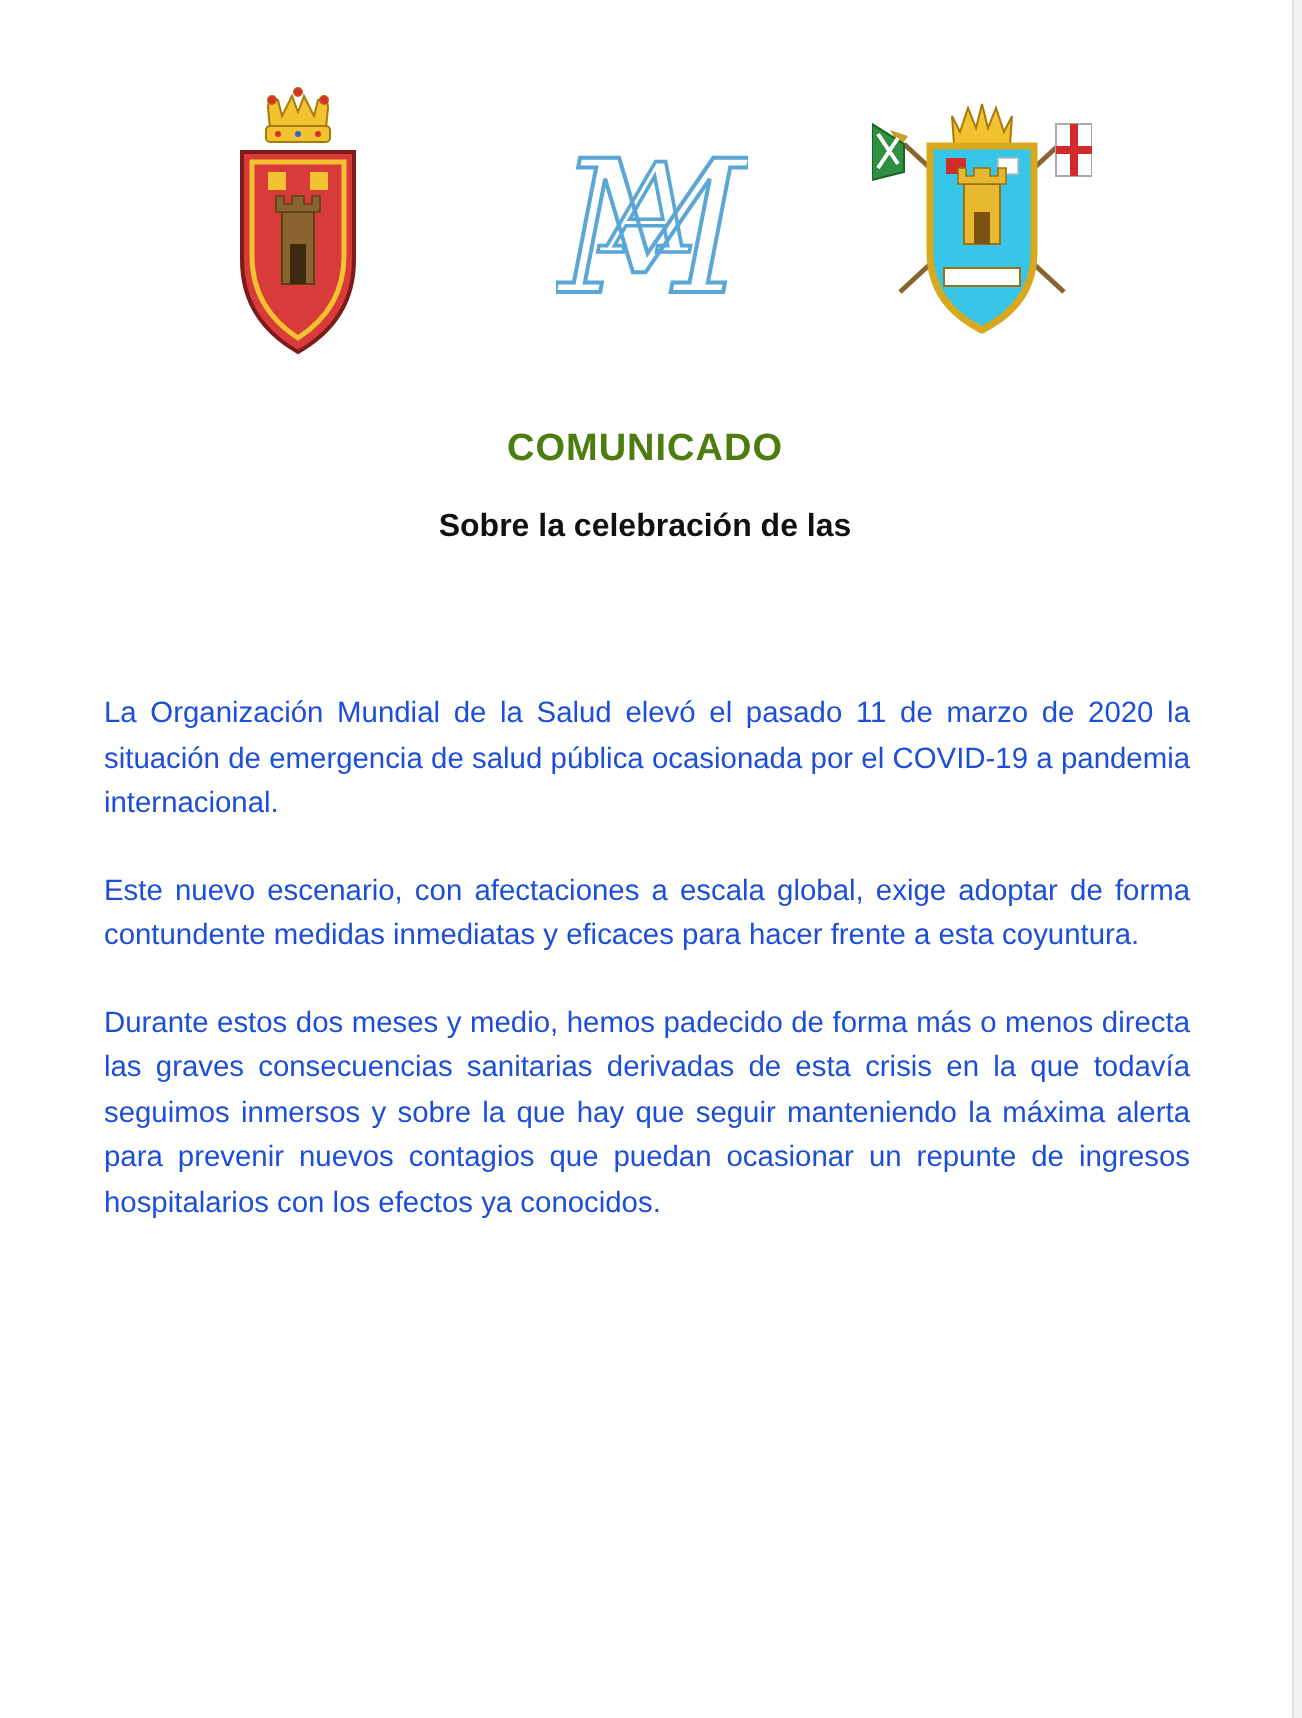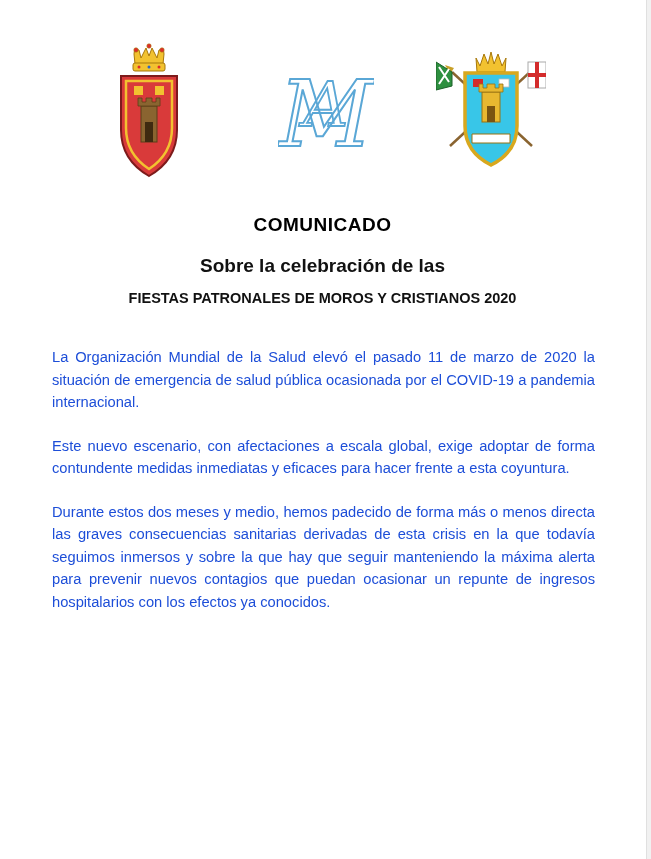--- a/index.html
+++ b/index.html
@@ -17,26 +17,26 @@
   .emblem { position: absolute; }
   .emblem svg { width: 100%; height: 100%; display: block; }
   .emblem-left   { left: 117px; top: 38px; width: 64px;  height: 142px; }
   .emblem-center { left: 278px; top: 50px; width: 96px;  height: 118px; }
   .emblem-right  { left: 436px; top: 42px; width: 110px; height: 133px; }
 
   .doc-title {
     position: absolute; top: 214px; left: 0; right: 6px;
     text-align: center;
     font-size: 19px; font-weight: bold; letter-spacing: 0.5px;
-    color: #000000;
+    color: #4d7c0f;
   }
   .doc-subtitle {
     position: absolute; top: 255px; left: 0; right: 6px;
     text-align: center;
-    font-size: 19px; font-weight: bold;
+    font-size: 16px; font-weight: bold;
     color: #111111;
   }
   .doc-subject {
     position: absolute; top: 290px; left: 0; right: 6px;
     text-align: center;
     font-size: 14.5px; font-weight: bold;
     color: #111111;
   }
   .body-text {
     position: absolute; top: 346px; left: 52px; right: 56px;
@@ -104,21 +104,20 @@
       <rect x="63" y="37" width="10" height="8" fill="#ffffff" stroke="#bbbbbb" stroke-width="0.8"></rect>
       <rect x="46" y="50" width="18" height="30" fill="#e8b830" stroke="#977212"></rect>
       <path d="M43 50 v-8 h4 v4 h4 v-4 h8 v4 h4 v-4 h4 v8 Z" fill="#e8b830" stroke="#977212" stroke-width="0.8"></path>
       <rect x="51" y="64" width="8" height="16" fill="#7a5410"></rect>
       <path d="M36 92 h38 v9 h-38 z" fill="#ffffff" stroke="#977212"></path>
     </svg>
   </div>
 
   <div class="doc-title">COMUNICADO</div>
   <div class="doc-subtitle">Sobre la celebración de las</div>
-  <div class="doc-subject">FIESTAS PATRONALES DE MOROS Y CRISTIANOS 2020</div>
 
   <div class="body-text">
     <p>La Organización Mundial de la Salud elevó el pasado 11 de marzo de 2020 la situación de emergencia de salud pública ocasionada por el COVID-19 a pandemia internacional.</p>
     <p>Este nuevo escenario, con afectaciones a escala global, exige adoptar de forma contundente medidas inmediatas y eficaces para hacer frente a esta coyuntura.</p>
     <p>Durante estos dos meses y medio, hemos padecido de forma más o menos directa las graves consecuencias sanitarias derivadas de esta crisis en la que todavía seguimos inmersos y sobre la que hay que seguir manteniendo la máxima alerta para prevenir nuevos contagios que puedan ocasionar un repunte de ingresos hospitalarios con los efectos ya conocidos.</p>
   </div>
 
   <div class="scroll-strip"></div>
 
 </div>

